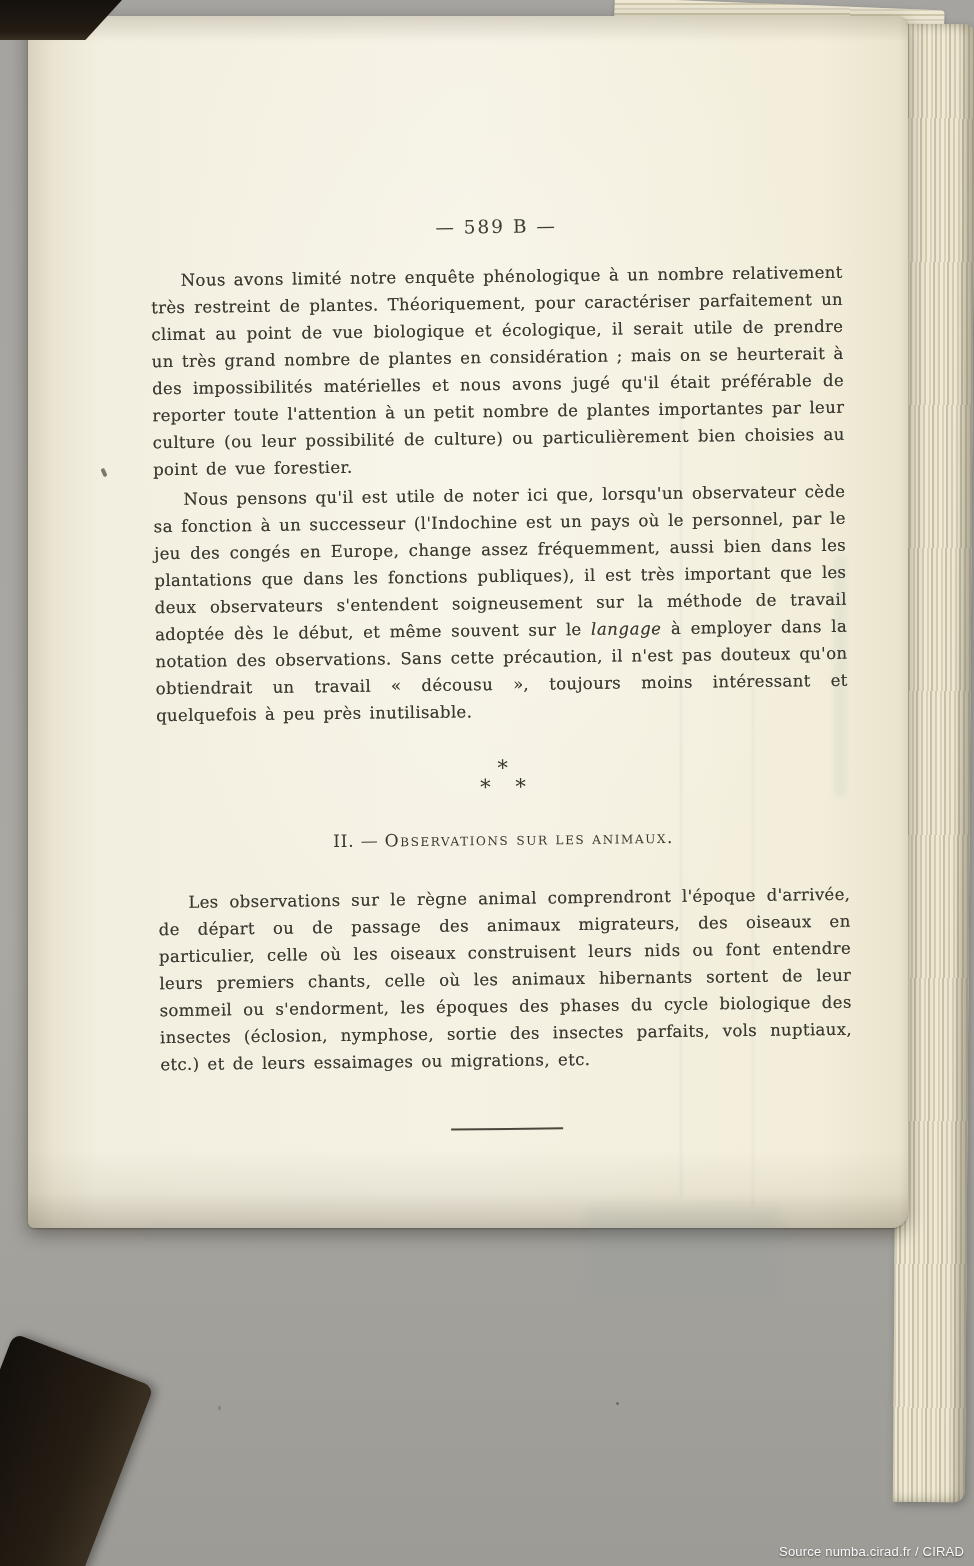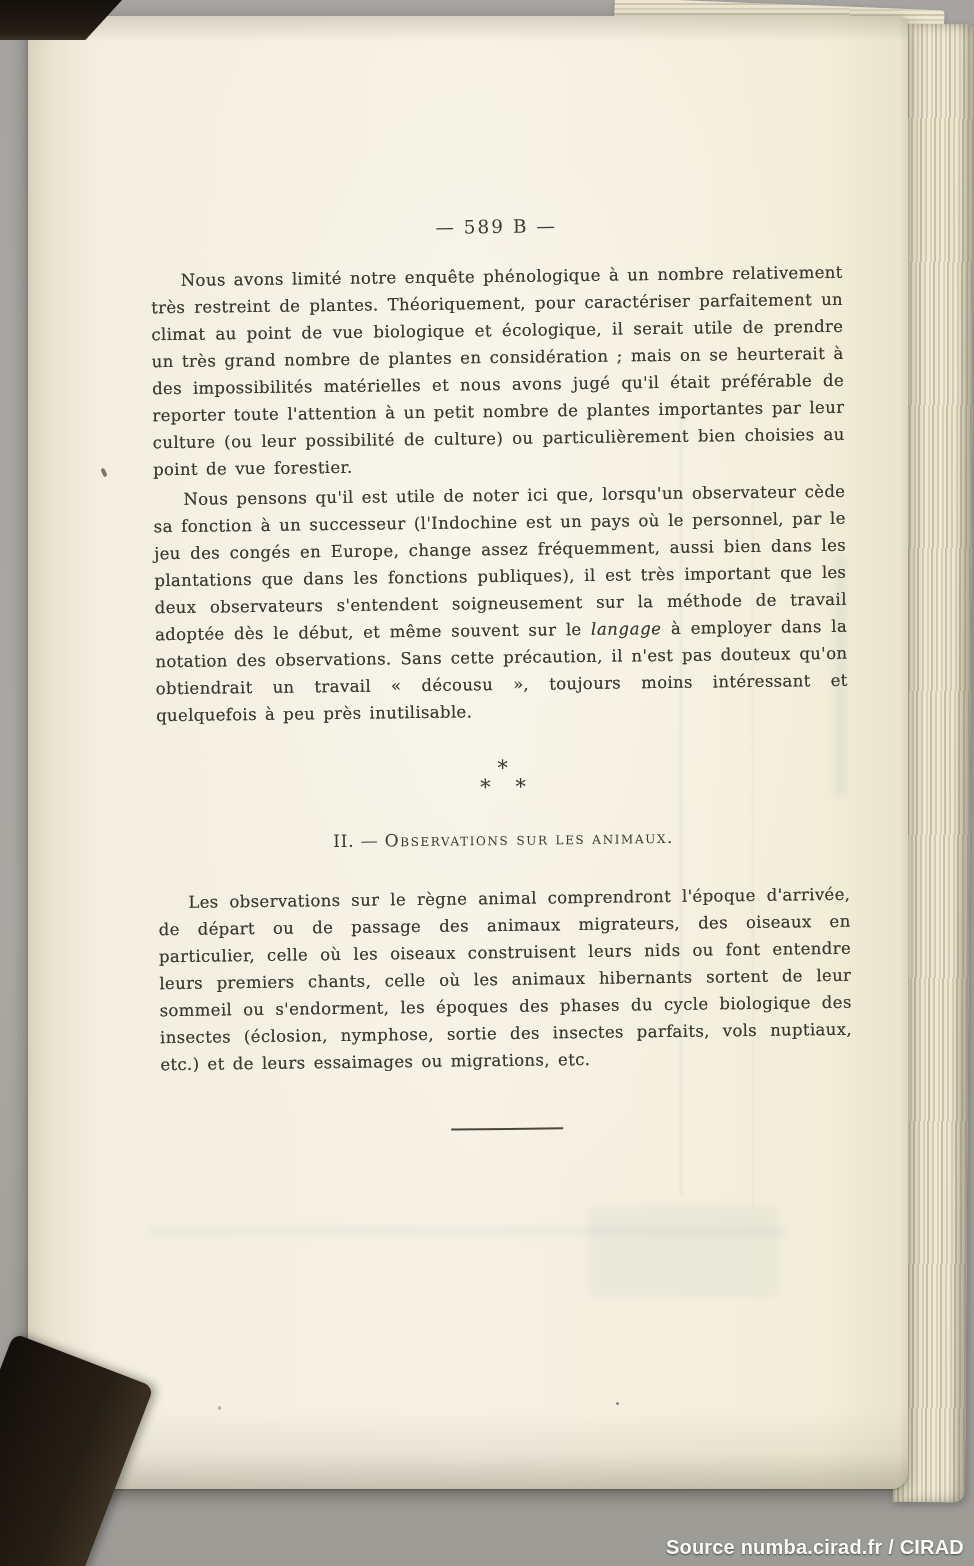--- a/index.html
+++ b/index.html
@@ -42,21 +42,21 @@
     z-index: 1;
     box-shadow: 0 2px 5px rgba(0,0,0,0.2);
   }
 
   
   .page {
     position: absolute;
     left: 28px;
     top: 16px;
     width: 880px;
-    height: 1473px;
+    height: 1212px;
     background:
       radial-gradient(ellipse at 52% 35%, rgba(255,255,255,0.30) 0%, rgba(255,255,255,0) 55%),
       linear-gradient(90deg, #d8d2bd 0px, #eae5d2 26px, #f3efe0 72px,
                       #f5f1e3 50%, #f3eeda 90%, #eae4ce 99%, #ddd6bf 100%);
     background-color: #f3efe0;
     border-radius: 4px 10px 16px 6px;
     box-shadow: 0 6px 18px rgba(20,15,5,0.40), 0 1px 2px rgba(0,0,0,0.25);
     z-index: 2;
   }
   .page::after {
@@ -172,26 +172,25 @@
     height: 2px;
     background: #4a463c;
     margin: 54px auto 0 auto;
   }
 
   .watermark {
     position: absolute;
     right: 10px;
     bottom: 7px;
     font-family: "Liberation Sans", sans-serif;
-    font-size: 20px;
+    font-size: 13px;
     color: #fafafa;
     text-shadow: 0 1px 2px rgba(0,0,0,0.55);
     z-index: 6;
     letter-spacing: 0.2px;
-    font-weight: bold;
   }
 </style>
 </head>
 <body>
 
 <div class="scene">
 
   <div class="corner-pages"></div>
   <div class="edge-stack"></div>
 

